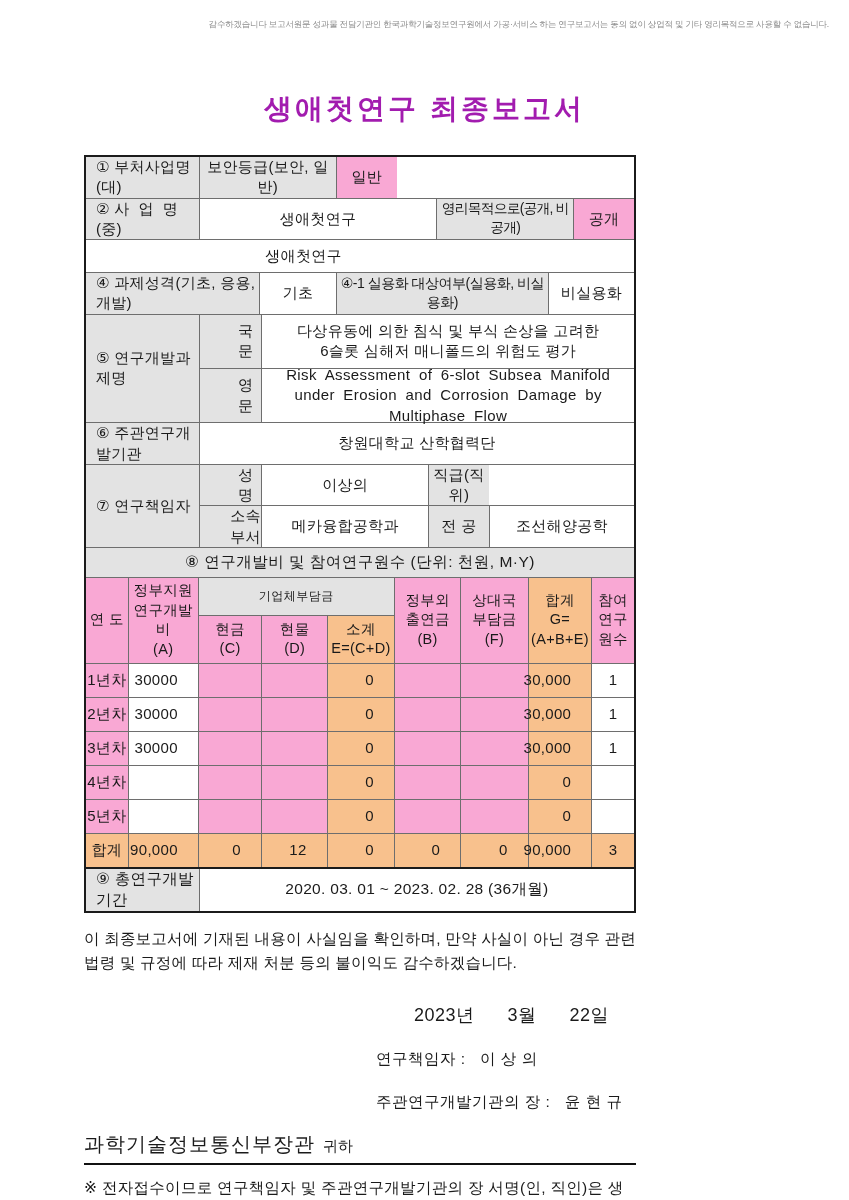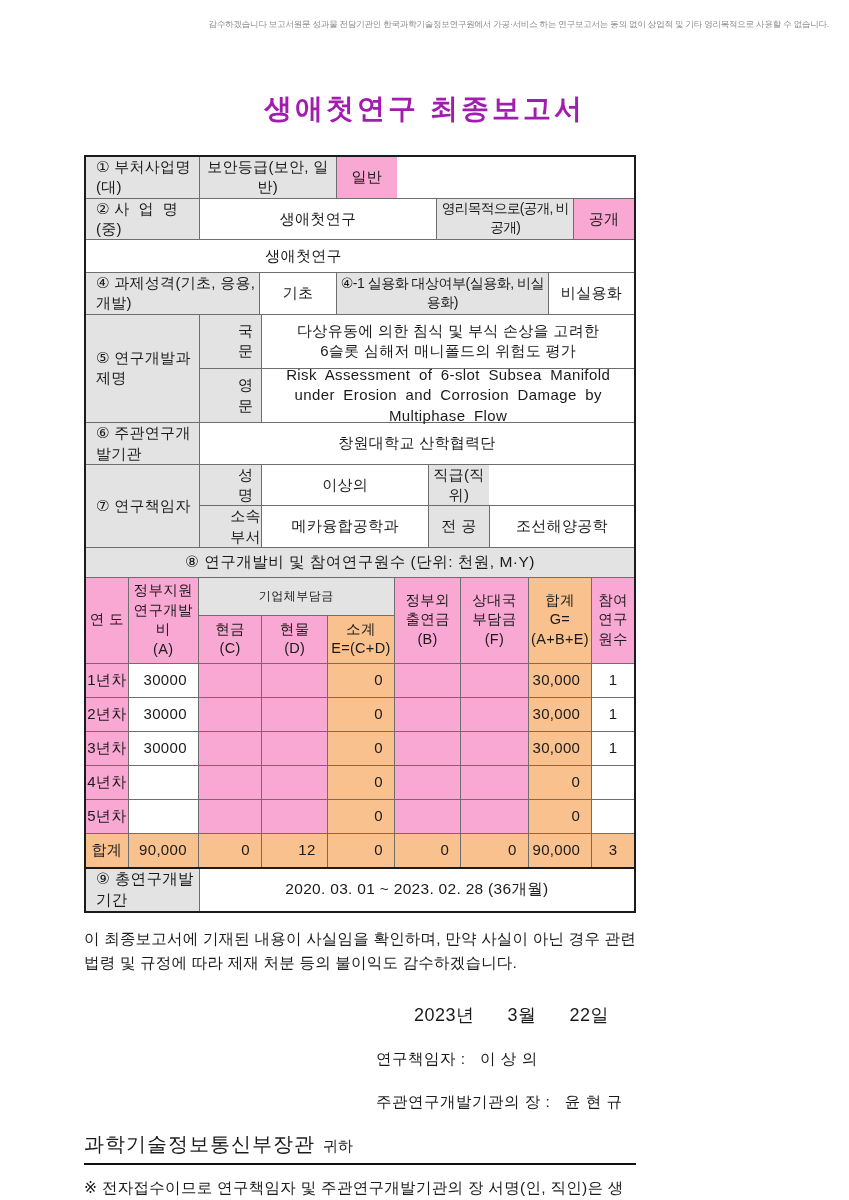--- a/index.html
+++ b/index.html
@@ -56,21 +56,21 @@
   .w-b{width:12.1%} .w-f{width:12.3%} .w-g{width:11.6%} .w-n{width:7.8%}
   .bh { min-height:86px; font-size:14.5px; }
   .bh .cell { font-size:14.5px; }
   .bh-group { display:flex; flex-direction:column; border-left:1px solid #6e6e6e; }
   .bh-top { height:38px; display:flex; align-items:center; justify-content:center; background:#e3e3e3; border-bottom:1px solid #6e6e6e; font-size:12px; letter-spacing:0.5px; }
   .bh-bottom { display:flex; flex:1; }
   .bh-bottom .cell { border-left:1px solid #6e6e6e; }
   .bh-bottom .cell:first-child { border-left:none; }
   .sw-c{width:32.12%} .sw-d{width:33.52%} .sw-e{width:34.36%}
   .brow { min-height:34px; }
-  .num { justify-content:flex-end; text-align:center; padding-right:11px; }
+  .num { justify-content:flex-end; text-align:center; padding-right:20px; }
   .period-row { border-top:2px solid #1b1b1b; min-height:38px; }
   .period-row .cell { font-size:15.5px; }
 
   
   .statement { margin-top:14px; font-size:15.5px; line-height:1.55; text-align:justify; letter-spacing:0.2px; }
   .sig-date { margin-top:28px; margin-left:330px; font-size:18px; white-space:pre; letter-spacing:0.5px; }
   .sig-line { margin-top:22px; margin-left:292px; font-size:15.5px; white-space:pre; letter-spacing:0.5px; }
   .addressee-wrap { margin-top:18px; border-bottom:2px solid #111; padding-bottom:5px; display:flex; align-items:baseline; gap:8px; }
   .addressee { font-size:20px; font-weight:normal; letter-spacing:1px; }
   .addressee-suffix { font-size:15px; }

